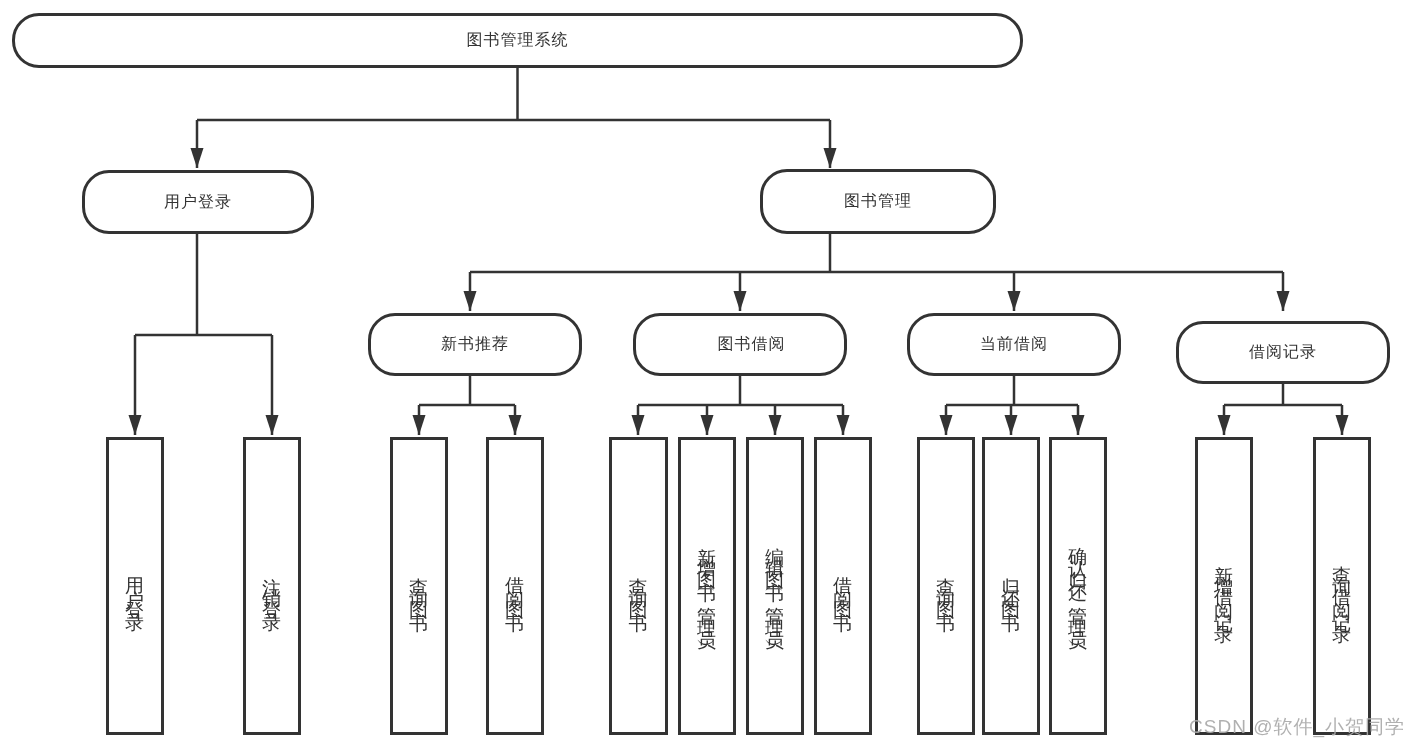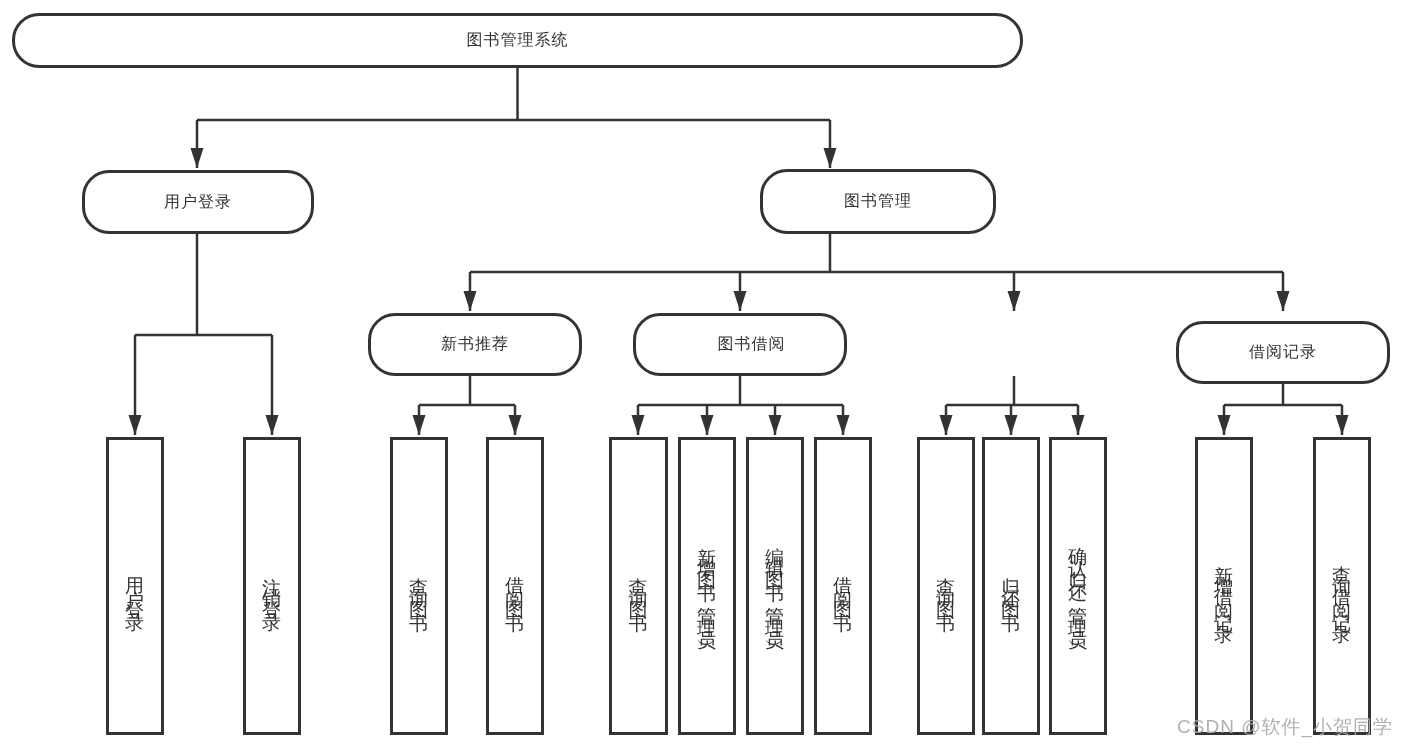--- a/index.html
+++ b/index.html
@@ -45,21 +45,21 @@
   .l3    {top:313px;  width:214px;height:63px;}
   .l3a{left:352px;margin-left:16px;} .l3b{left:633px;padding-left:23px;} .l3c{left:907px;} .l3d{left:1176px;margin-top:8px;}
   .leaf  {top:437px;  width:58px; height:298px;}
   .lf1{left:106px;} .lf2{left:243px;}
   .lf3{left:390px;} .lf4{left:486px;}
   .lf5{left:609px;width:59px;} .lf6{left:678px;} .lf7{left:746px;} .lf8{left:814px;}
   .lf9{left:917px;} .lf10{left:982px;} .lf11{left:1049px;}
   .lf12{left:1195px;} .lf13{left:1313px;}
   .watermark{
     position:absolute;
-    right:12px;bottom:7px;
+    right:0;bottom:7px;
     font-size:19px;
     color:var(--wm-color);
     opacity:0.92;
     letter-spacing:1px;
     z-index:5;
     pointer-events:none;
   }
 </style>
 </head>
 <body>
@@ -116,20 +116,21 @@
     </g>
   </svg>
 
   <div class="node h root">图书管理系统</div>
 
   <div class="node h l2a">用户登录</div>
   <div class="node h l2b">图书管理</div>
 
   <div class="node h l3 l3a">新书推荐</div>
   <div class="node h l3 l3b">图书借阅</div>
+  <div class="node h l3 l3c">当前借阅</div>
   <div class="node h l3 l3d">借阅记录</div>
 
   <div class="node v leaf lf1">用户登录</div>
   <div class="node v leaf lf2">注销登录</div>
 
   <div class="node v leaf lf3">查询图书</div>
   <div class="node v leaf lf4">借阅图书</div>
 
   <div class="node v leaf lf5">查询图书</div>
   <div class="node v leaf lf6">新增图书（管理员）</div>

